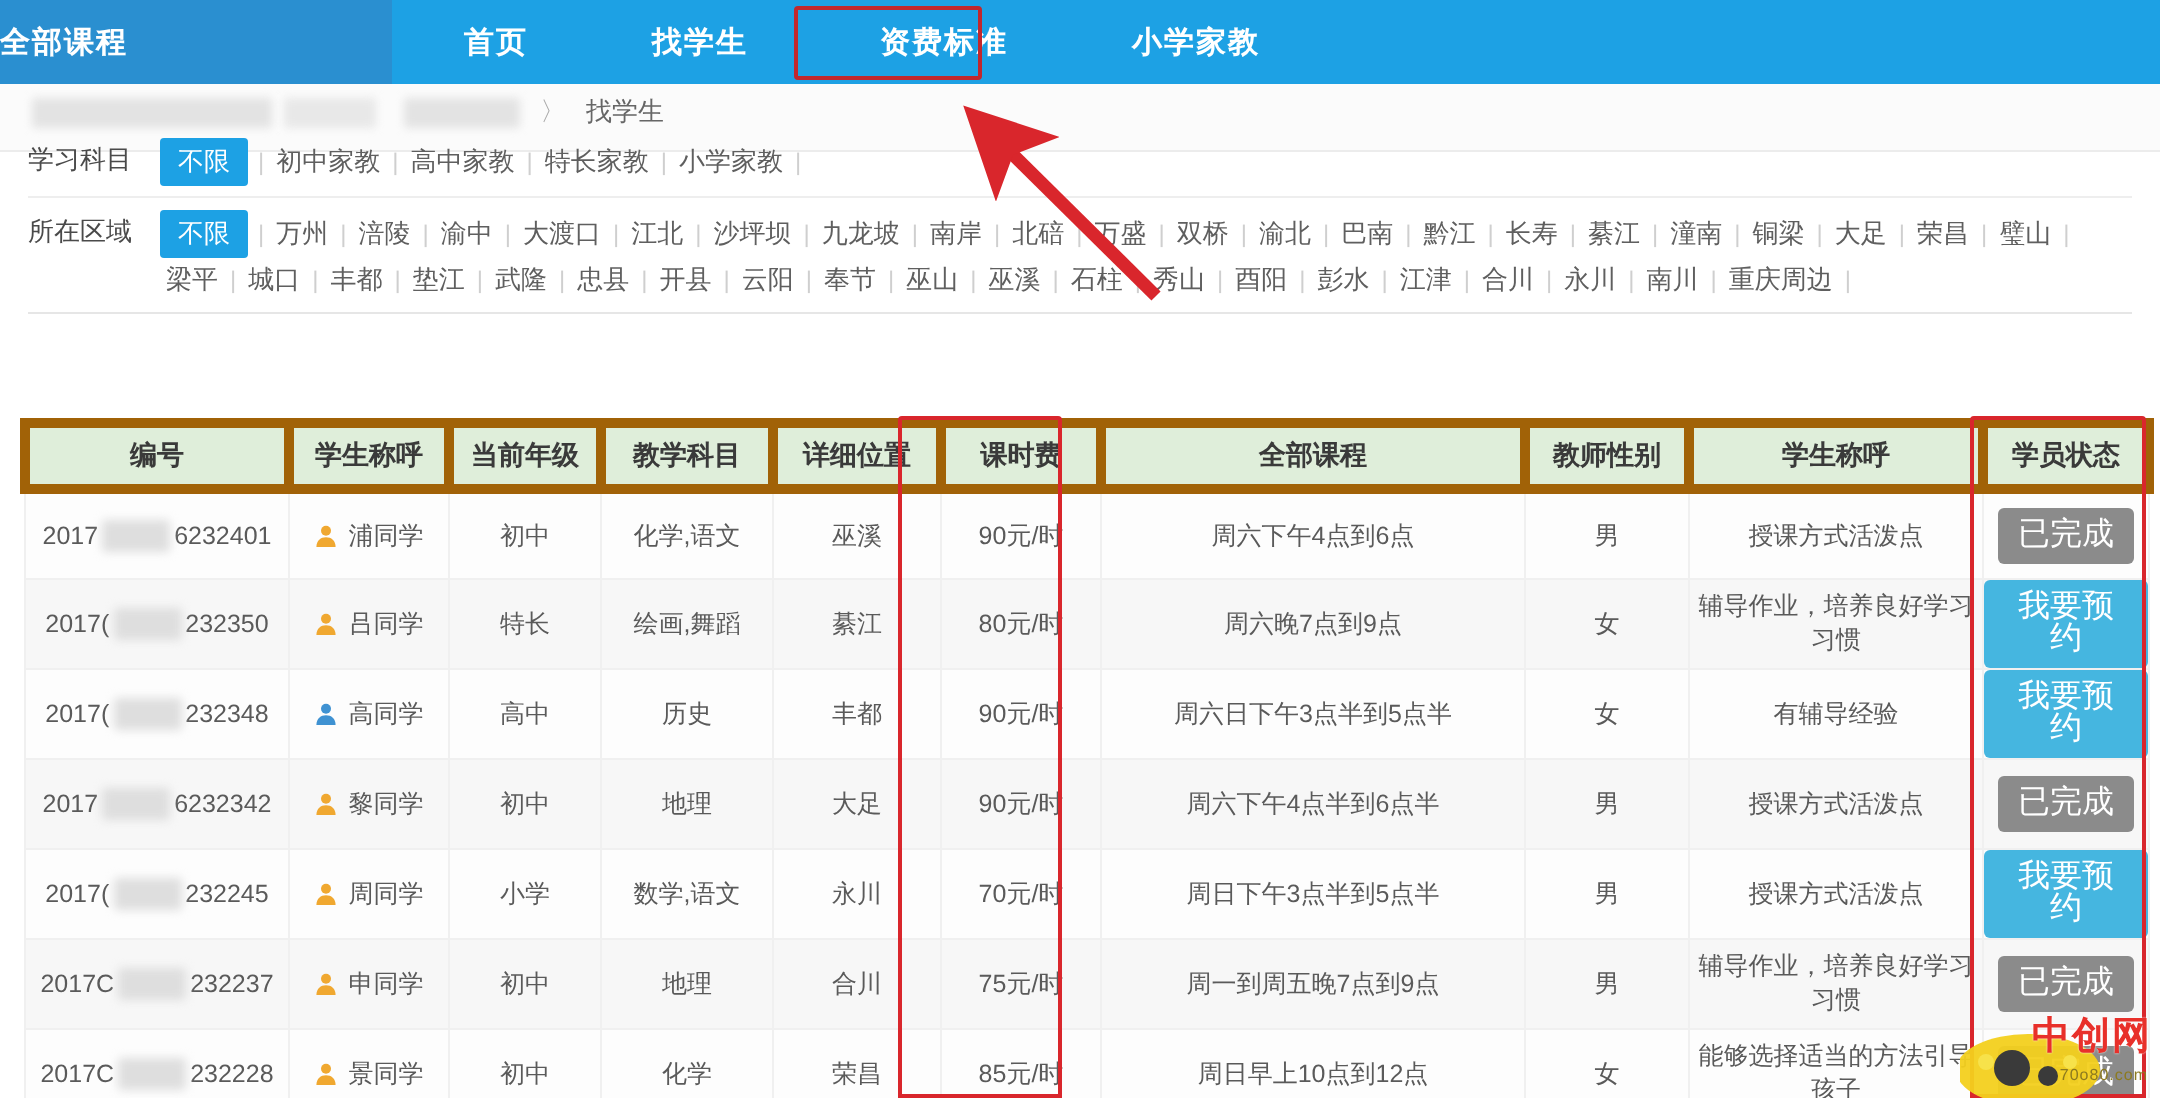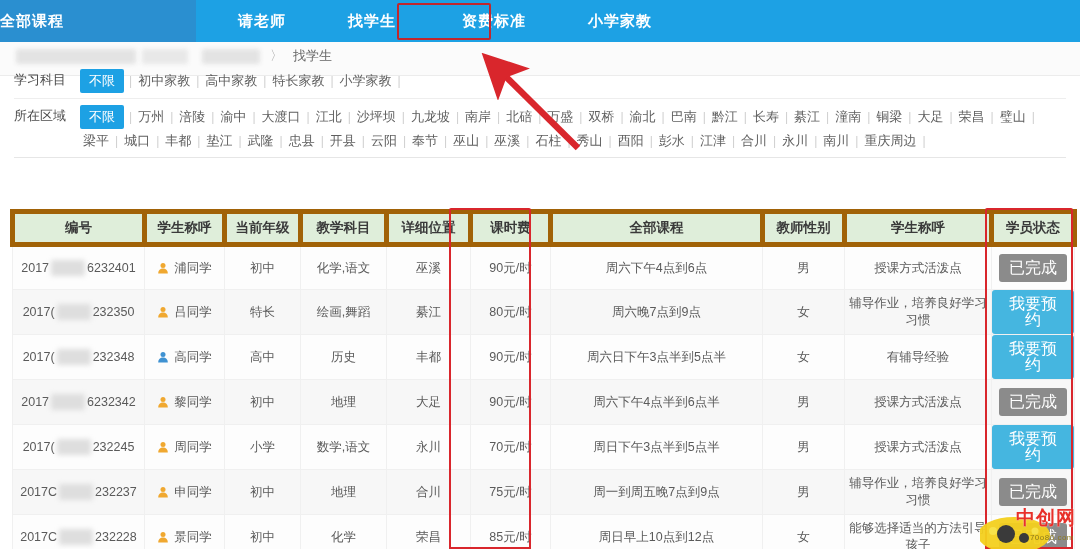--- a/index.html
+++ b/index.html
@@ -159,22 +159,22 @@
 </style>
 </head>
 <body>
 
 <div id="page">
 
   <div class="navbar">
     <div class="nav-all">
       <span>全部课程</span>
     </div>
-    <div class="nav-item nav-sp2">
-      <span>请老师</span>
+    <div class="nav-item nav-sp1">
+      <span>首页</span>
     </div>
     <div class="nav-item nav-sp3">
       <span>找学生</span>
     </div>
     <div class="nav-item nav-sp4">
       <span>资费标准</span>
     </div>
     <div class="nav-item nav-sp5">
       <span>小学家教</span>
     </div>

